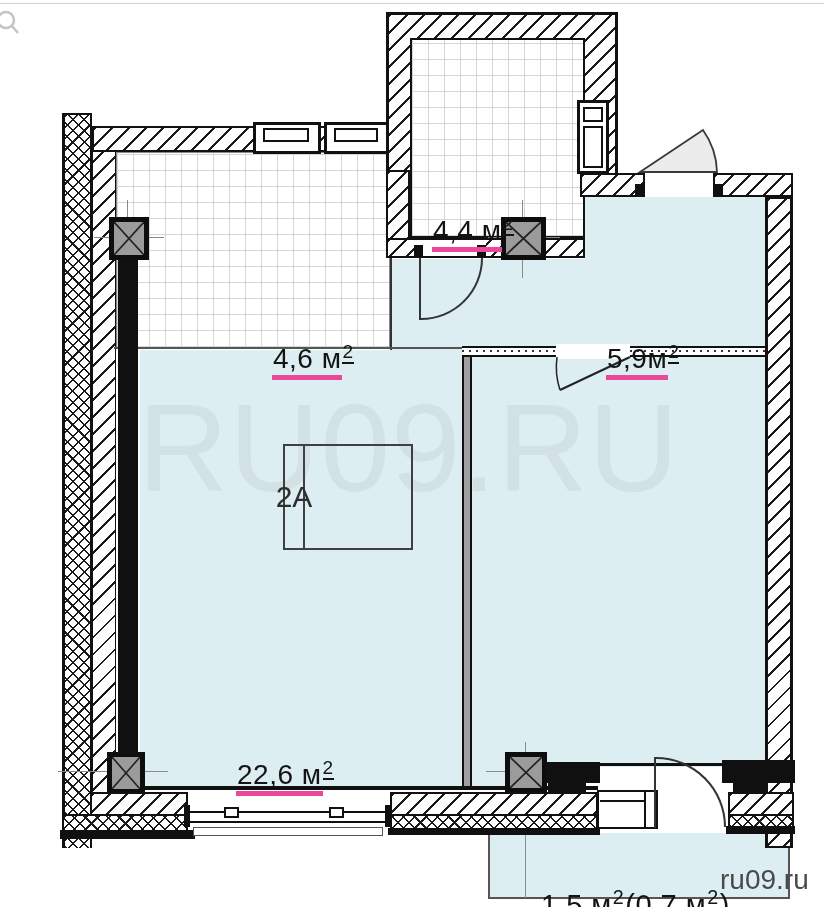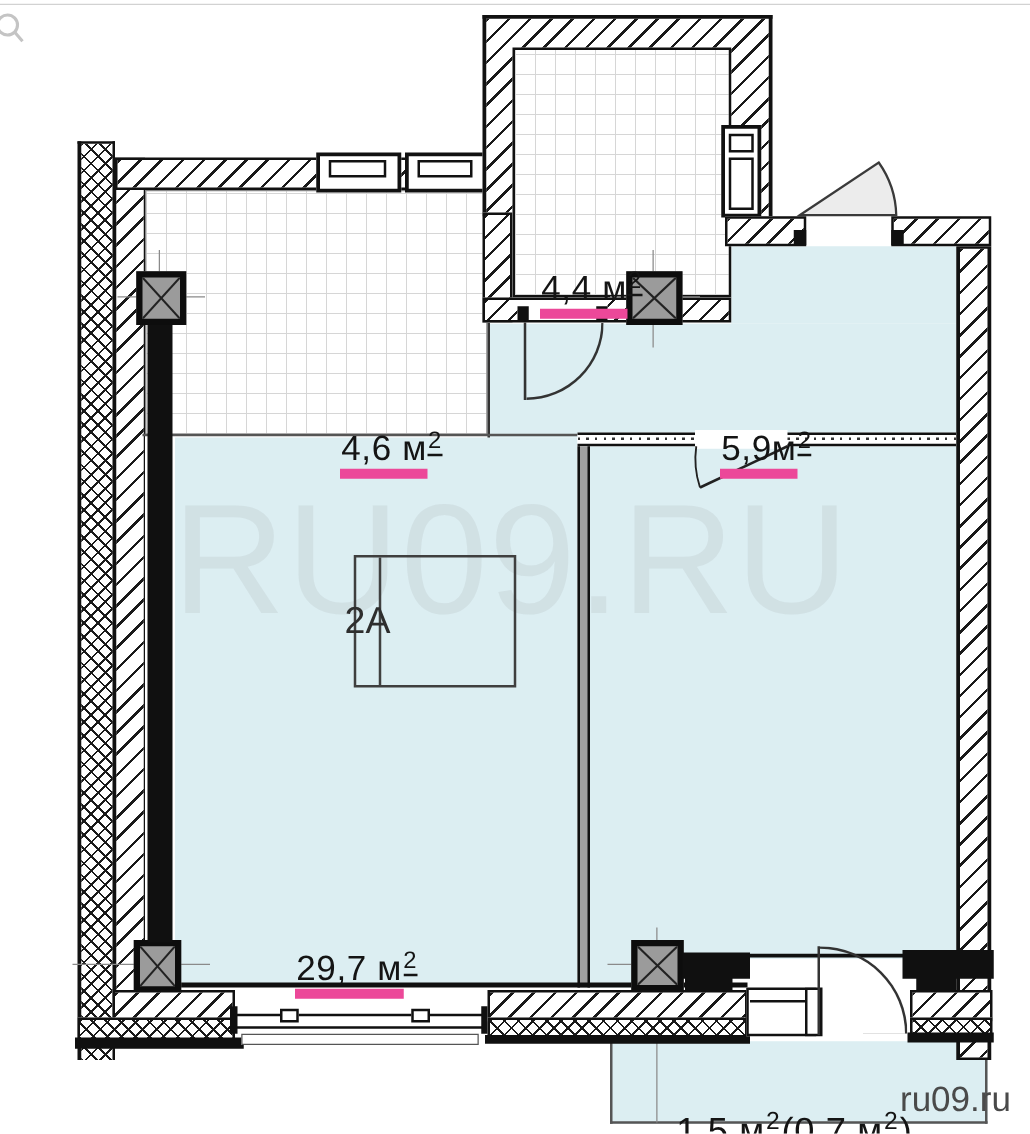--- a/index.html
+++ b/index.html
@@ -20,21 +20,21 @@
         background-color:#fff;}
   .blue{background:#dceef2;}
   .blk{background:#101010;}
   .wht{background:#fff;}
   .col{position:absolute;background:#9b9b9b;border:5px solid #0d0d0d;}
   .col svg{position:absolute;left:0;top:0;width:100%;height:100%;}
   .tick{position:absolute;background:#8a8a8a;}
   .dots{position:absolute;left:0;top:2px;height:2px;width:100%;
         background:repeating-linear-gradient(90deg,#333 0 2px,transparent 2px 7px);}
   .lbl{position:absolute;font-size:28px;color:#141414;white-space:nowrap;letter-spacing:.5px;}
-  .lbl .u{border-bottom:8px solid #ec4899;padding:0 1px 2px 1px;display:inline-block;line-height:1.05;margin-top:48px;}
+  .lbl .u{border-bottom:5px solid #ec4899;padding:0 1px 2px 1px;display:inline-block;line-height:1.05;margin-top:48px;}
   .lbl sup{font-size:.68em;vertical-align:super;border-bottom:2px solid #141414;line-height:1;}
   .wm{position:absolute;left:138px;top:385px;font-size:125px;line-height:1;
       color:rgba(190,200,204,.35);letter-spacing:1px;white-space:nowrap;}
   .site{position:absolute;left:720px;top:864px;font-size:28px;color:#4a4a4a;}
   .tbl{position:absolute;left:283px;top:444px;width:130px;height:106px;
        border:2px solid #3f3f3f;display:flex;font-size:30px;color:#2e2e2e;}
   .tbl .left{width:20px;border-right:2px solid #404040;display:flex;align-items:center;justify-content:center;}
   .tbl .right{flex:1;display:flex;flex-direction:column;}
   .tbl .right div{flex:1;display:flex;align-items:center;justify-content:center;}
   .tbl .right div + div{border-top:2px solid #3f3f3f;}
@@ -178,25 +178,25 @@
   <div class="tbl">
     <div class="left">2А</div>
   </div>
 
   <div class="lbl" style="left:432px;top:168px;">
     <span class="u">4,4 м</span><sup>2</sup>
   </div>
   <div class="lbl" style="left:272px;top:296px;">
     <span class="u">4,6 м</span><sup>2</sup>
   </div>
-  <div class="lbl" style="left:576px;top:296px;">
+  <div class="lbl" style="left:606px;top:296px;">
     <span class="u">5,9м</span><sup>2</sup>
   </div>
   <div class="lbl" style="left:236px;top:712px;">
-    <span class="u">29,7 м</span><sup>2</sup>
+    <span class="u">22,6 м</span><sup>2</sup>
   </div>
   <div class="lbl" style="left:540px;top:842px;font-size:29px;">
     <span class="u">1,5 м</span><sup>2</sup><span class="u"> (0,7 м</span><sup>2</sup><span class="u">)</span>
   </div>
 
   <div class="site">ru09.ru</div>
 
 </div>
 
 </body></html>

